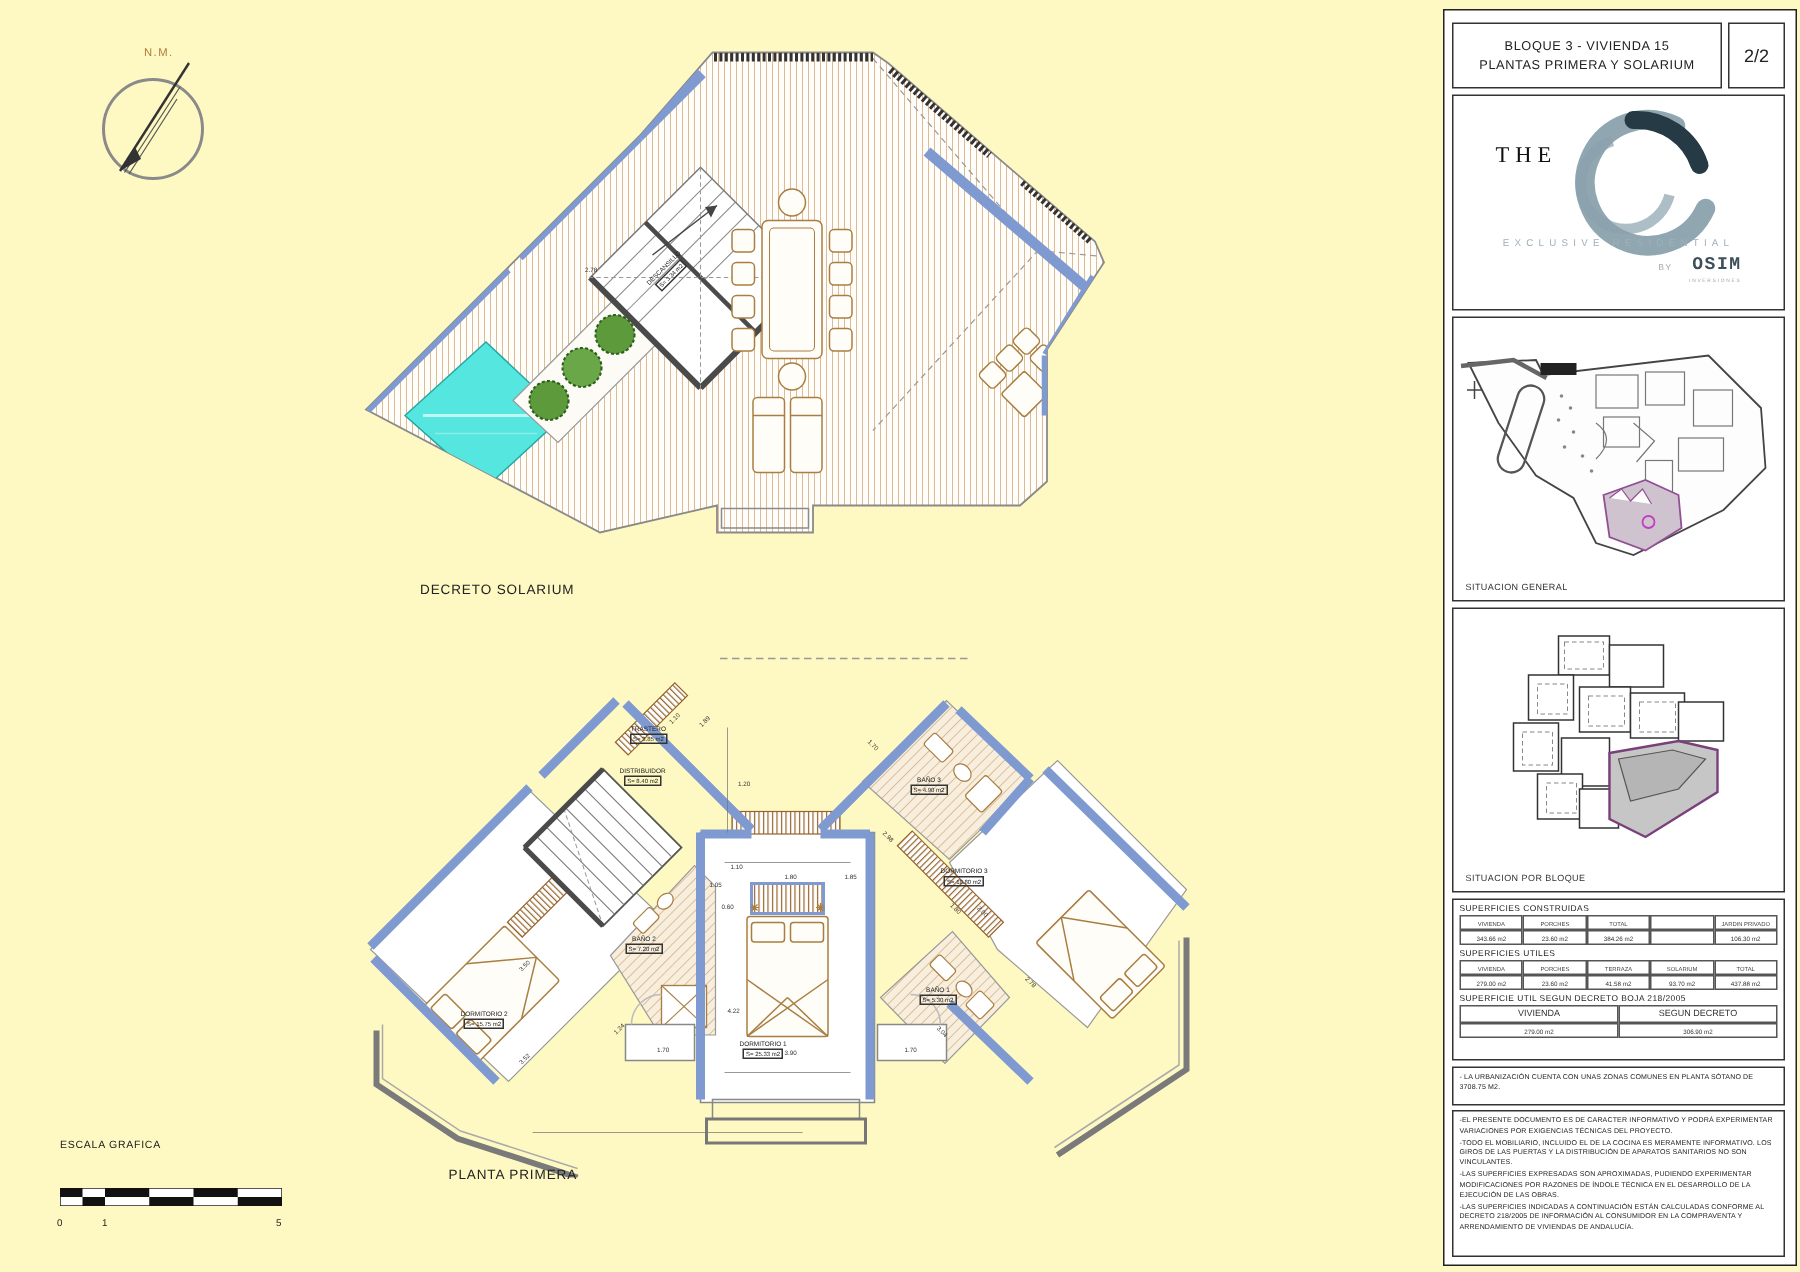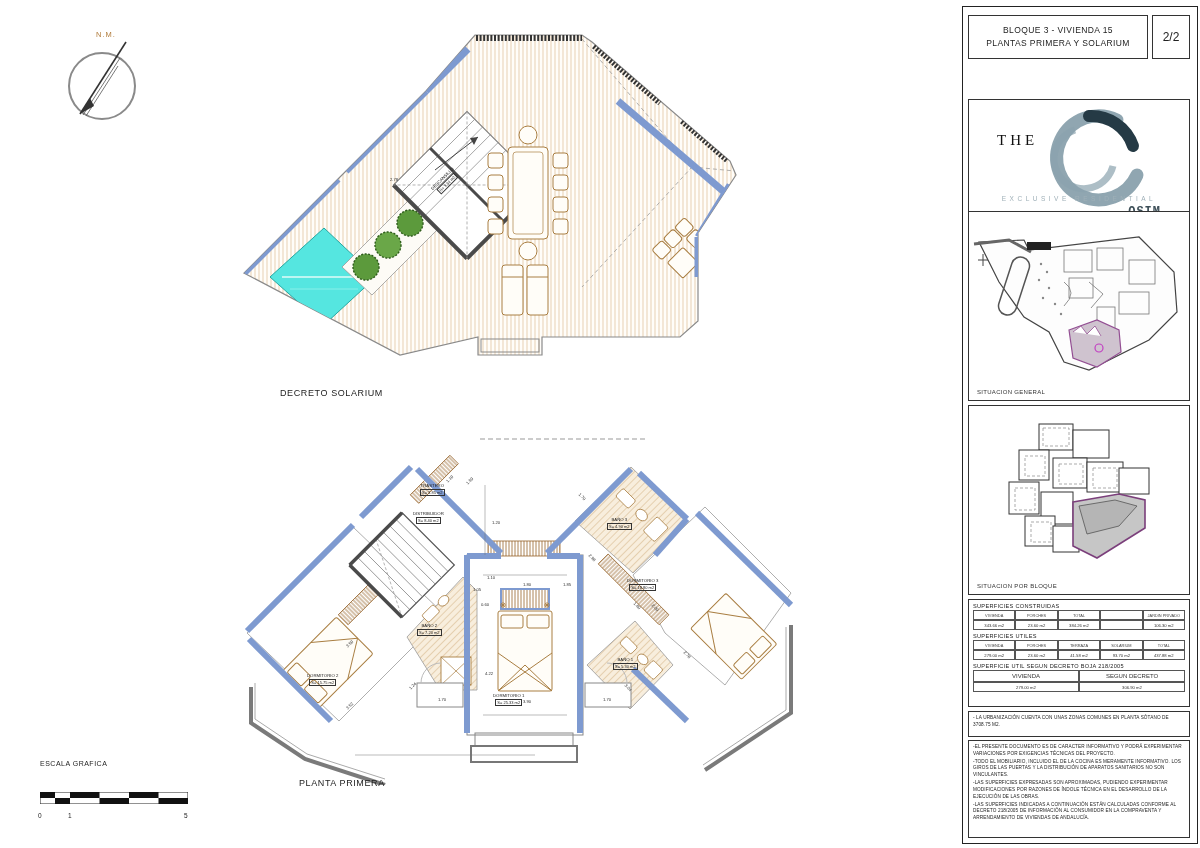--- a/index.html
+++ b/index.html
@@ -1,26 +1,26 @@
 <!DOCTYPE html>
 <html><head>
 <meta charset="utf-8">
 <style>
   html,body{margin:0;padding:0;background:#e8e8e8;}
-  .page{position:relative;width:1200px;height:848px;background:#ffffff;overflow:hidden;
+  .page{position:relative;width:1200px;height:848px;background:#fef9c3;overflow:hidden;
         font-family:"Liberation Sans",sans-serif;color:#222;}
   
   .rightcol{position:absolute;left:962px;top:6px;width:234px;height:836px;border:1px solid #222;background:#fff;}
   .panelbox{position:absolute;left:5px;width:222px;border:1px solid #333;background:#fff;box-sizing:border-box;}
   .titlewrap{top:8px;height:44px;border:none;display:flex;gap:4px;}
   .titlemain{flex:1;border:1px solid #333;display:flex;flex-direction:column;justify-content:center;align-items:center;
              font-size:8.5px;letter-spacing:.4px;line-height:1.5;text-align:center;}
   .pagenum{width:36px;border:1px solid #333;display:flex;align-items:center;justify-content:center;
            font-size:12px;}
-  .logobox{top:56px;height:126px;margin-top:36px;}
+  .logobox{top:56px;height:144px;}
   .sitbox1{top:204px;height:190px;}
   .sitbox2{top:398px;height:190px;}
   .tablesbox{top:592px;height:108px;border:1px solid #333;}
   .notebox1{top:704px;height:26px;}
   .notebox2{top:733px;height:98px;}
   .sitlabel{position:absolute;left:8px;bottom:5px;font-size:6px;letter-spacing:.3px;color:#333;}
   
   .logo{position:relative;width:100%;height:100%;font-family:"Liberation Serif",serif;}
   .logo-the{position:absolute;left:28px;top:32px;font-size:15px;letter-spacing:4px;color:#111;}
   .logo-island{position:absolute;left:22px;top:50px;font-size:33px;letter-spacing:3px;color:#111;}

